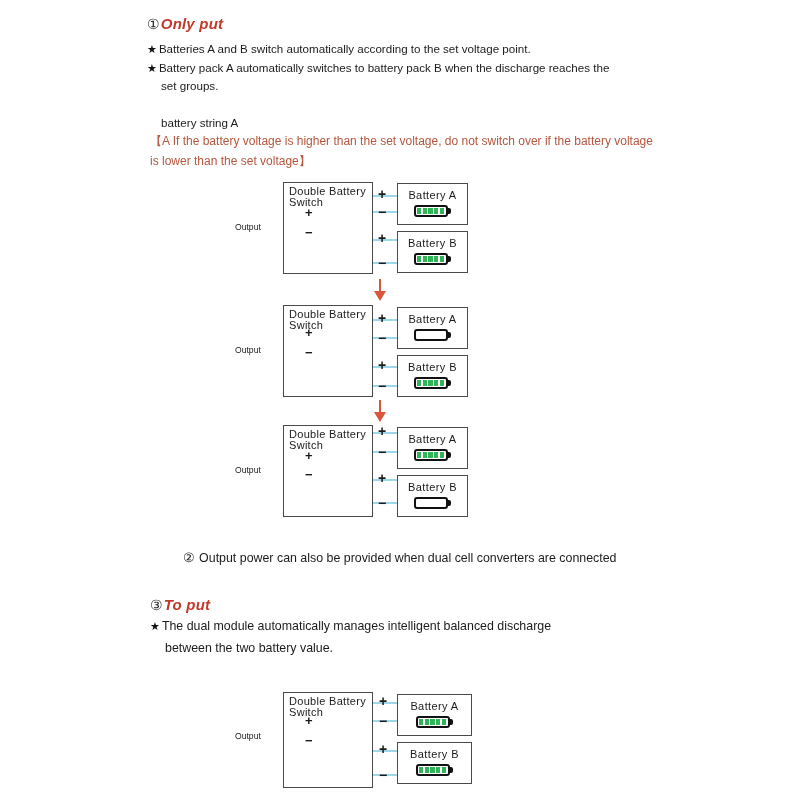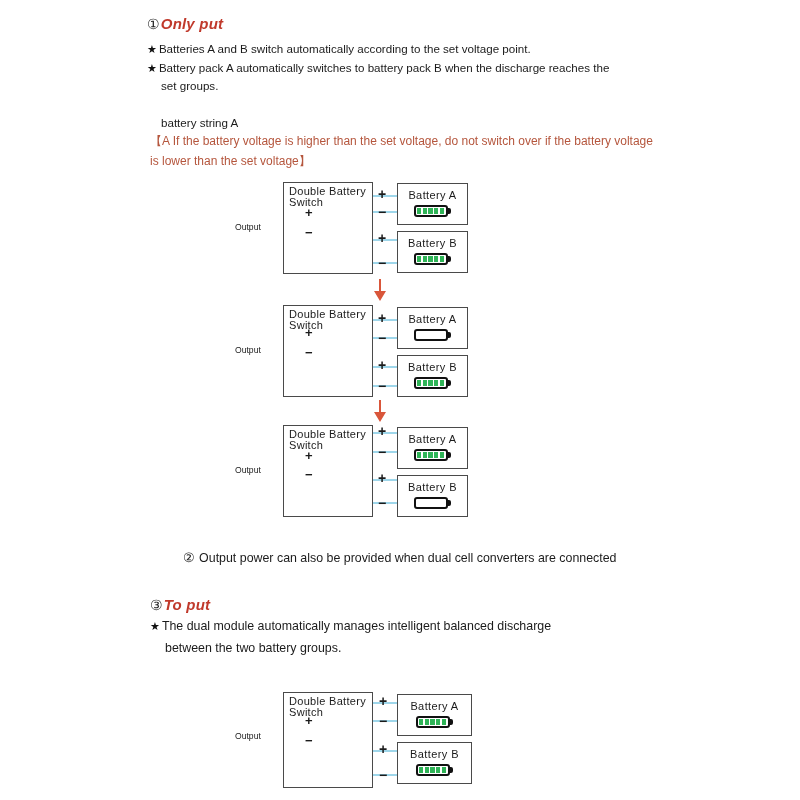--- a/index.html
+++ b/index.html
@@ -384,21 +384,21 @@
     <span>Output power can also be provided when dual cell converters are connected</span>
   </div>
 
   <div class="sec-head" style="left:150px; top:596px;">
     <span class="circnum">③</span><span>To put</span>
   </div>
 
   <div class="para-line" style="left:150px; top:618px;">
     <span class="star">★</span><span>The dual module automatically manages intelligent balanced discharge</span>
   </div>
-  <div class="para-line" style="left:165px; top:640px;">between the two battery groups.</div>
+  <div class="para-line" style="left:165px; top:640px;">between the two battery value.</div>
 
   <div class="diagram" style="left:0px; top:0px; width:800px; height:800px; pointer-events:none;">
     <svg class="wires" width="800" height="800">
       <g stroke="#c9e265" stroke-width="1.8" fill="none">
         <line x1="330" y1="727" x2="360" y2="751"></line>
         <line x1="330" y1="745" x2="360" y2="775"></line>
       </g>
       <g stroke="#7ec8e3" stroke-width="1.6" fill="none">
         <line x1="293" y1="727" x2="330" y2="727"></line>
         <line x1="293" y1="745" x2="330" y2="745"></line>

